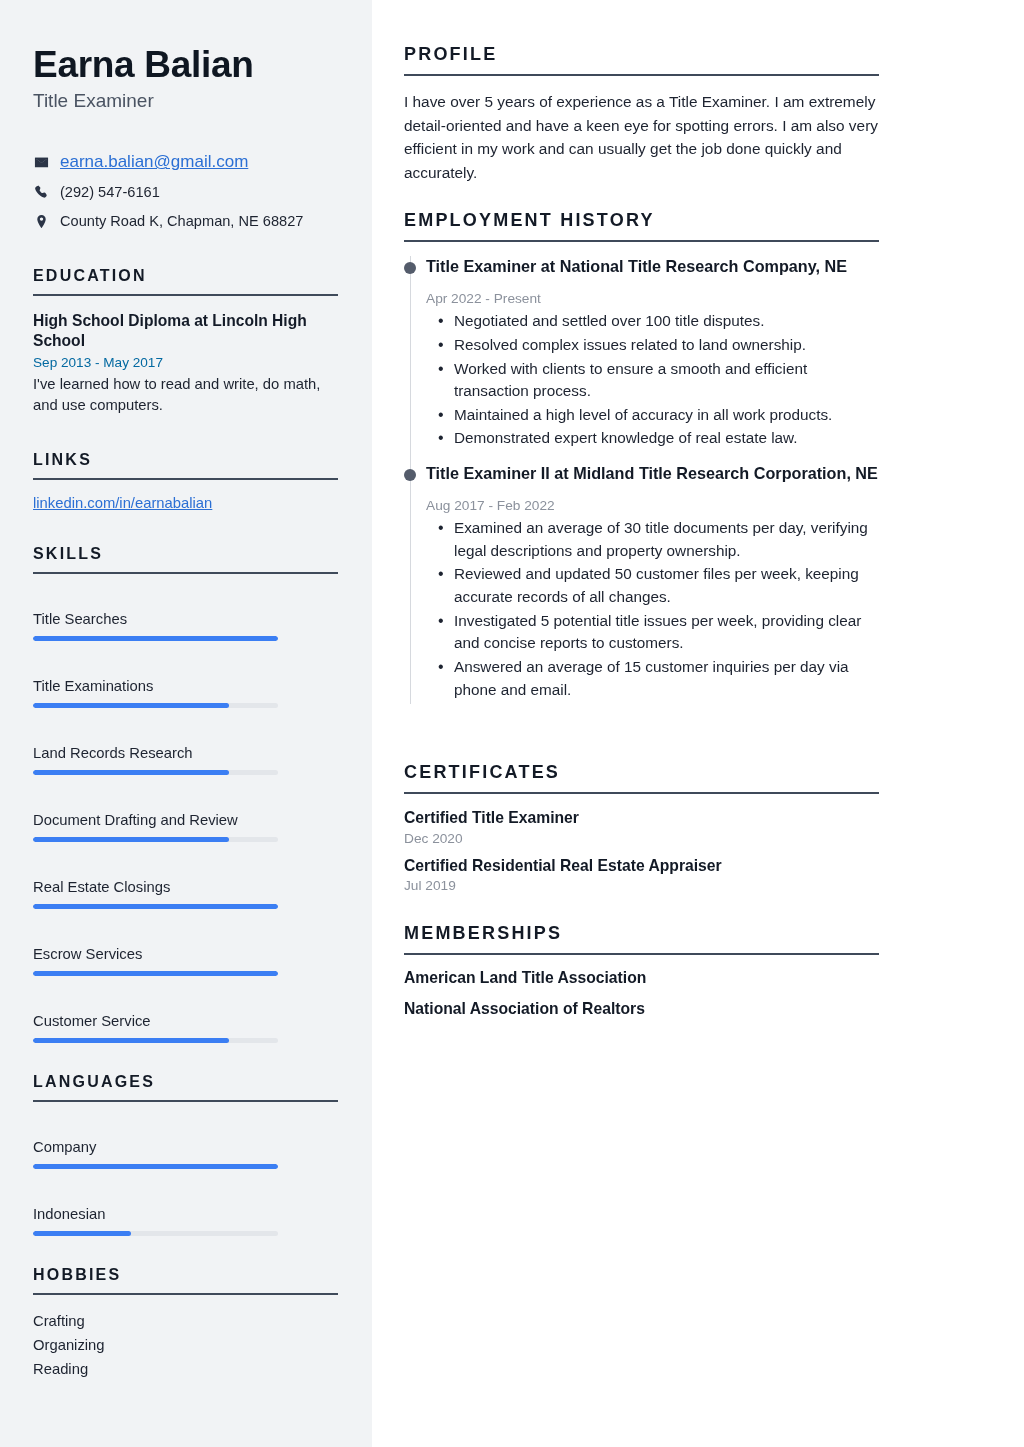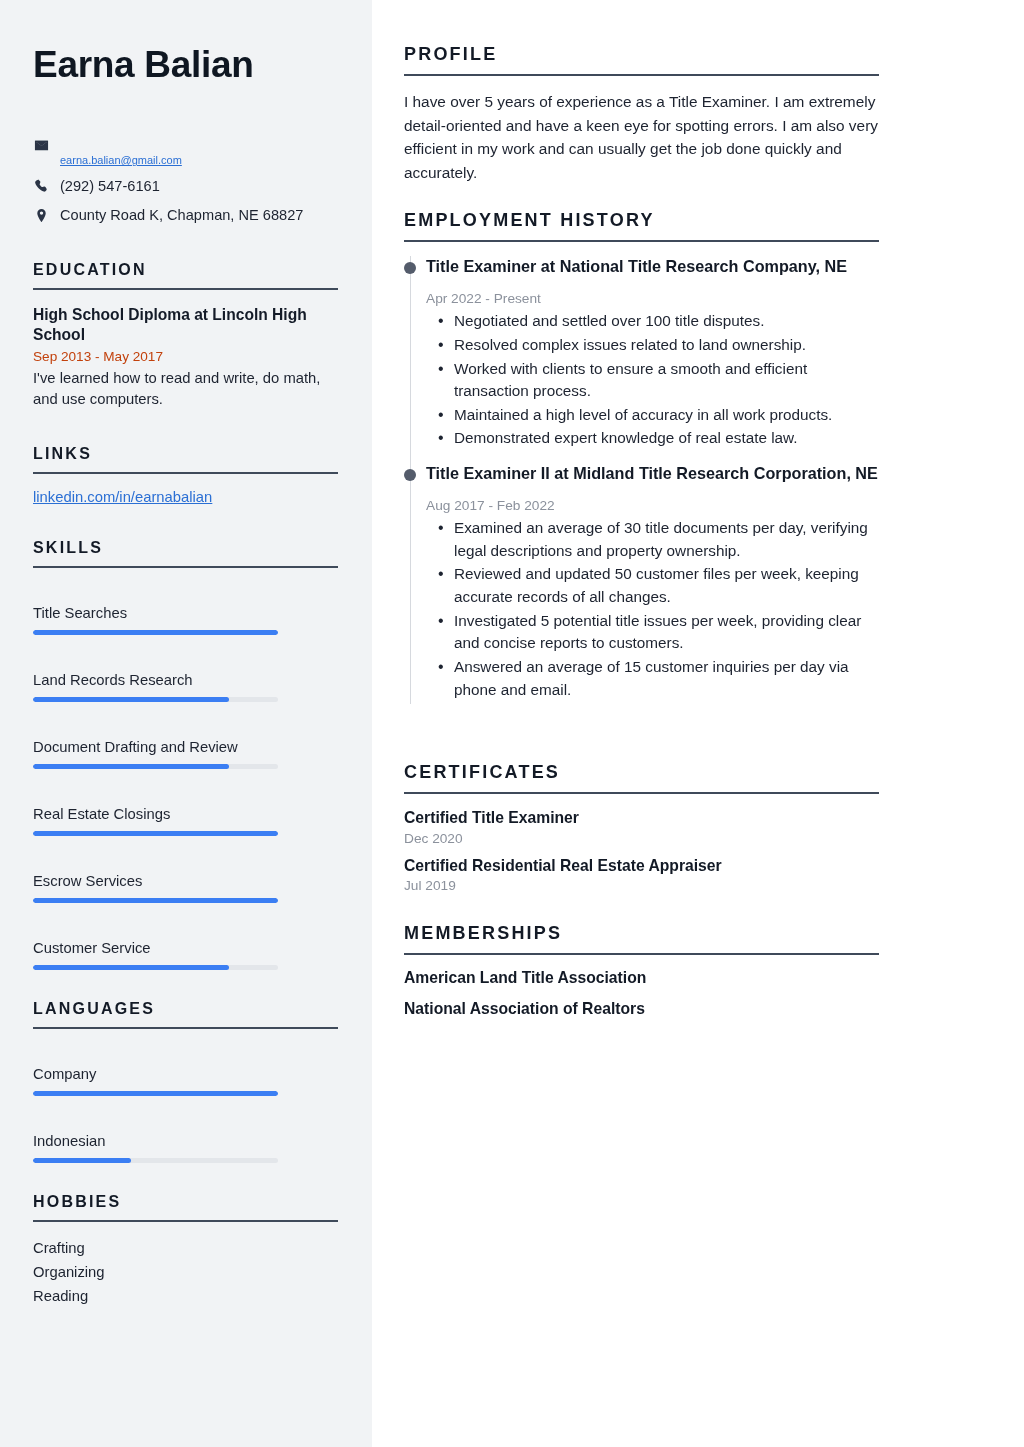--- a/index.html
+++ b/index.html
@@ -54,22 +54,21 @@
     min-width: 16px;
     display: flex;
     align-items: center;
     justify-content: center;
     color: #2b3446;
   }
   .contact-icon svg { display: block; fill: #2b3446; }
   .contact-link {
     color: #2b6fd4;
     text-decoration: underline;
-    font-size: 11px;
-    margin-top: 30px;
+    font-size: 17px;
   }
 
   .side-section { margin-top: 34px; }
   .side-section.tight { margin-top: 30px; }
   .sec-head {
     font-size: 16px;
     font-weight: 700;
     letter-spacing: 2.2px;
     color: #131a26;
     padding-bottom: 9px;
@@ -82,21 +81,21 @@
   }
 
   .edu-title {
     font-size: 15.6px;
     font-weight: 700;
     color: #141b28;
     line-height: 1.32;
   }
   .edu-date {
     font-size: 13.6px;
-    color: #c2410c;
+    color: #0369a1;
     margin-top: 3px;
   }
   .edu-desc {
     font-size: 14.8px;
     color: #1d2330;
     line-height: 1.45;
     margin-top: 4px;
   }
 
   .link-item {
@@ -239,20 +238,21 @@
   .memberships-sec { margin-top: 30px; }
 </style>
 </head>
 <body>
 
 <div class="page">
 
   <aside class="sidebar">
 
     <h1 class="name">Earna Balian</h1>
+    <div class="job-title">Title Examiner</div>
 
     <div class="contact">
       <div class="contact-row">
         <span class="contact-icon">
           <svg width="15" height="15" viewBox="0 0 16 16">
               <path d="M1 3h14v10H1V3zm1.2 1L8 8.2 13.8 4H2.2z"></path>
               <path d="M1.2 3.4 8 8.6l6.8-5.2V3H1.2v.4z"></path>
             </svg>
         </span>
         <a class="contact-link" href="#">earna.balian@gmail.com</a>
@@ -295,20 +295,26 @@
       <div class="sec-head">SKILLS</div>
       <div class="sec-rule"></div>
       <div id="skills-list">
           <div class="bar-item">
             <div class="bar-label">Title Searches</div>
             <div class="bar-track">
               <div class="bar-fill" style="width: 100%;"></div>
             </div>
           </div>
           <div class="bar-item">
+            <div class="bar-label">Title Examinations</div>
+            <div class="bar-track">
+              <div class="bar-fill" style="width: 80%;"></div>
+            </div>
+          </div>
+          <div class="bar-item">
             <div class="bar-label">Land Records Research</div>
             <div class="bar-track">
               <div class="bar-fill" style="width: 80%;"></div>
             </div>
           </div>
           <div class="bar-item">
             <div class="bar-label">Document Drafting and Review</div>
             <div class="bar-track">
               <div class="bar-fill" style="width: 80%;"></div>
             </div>

